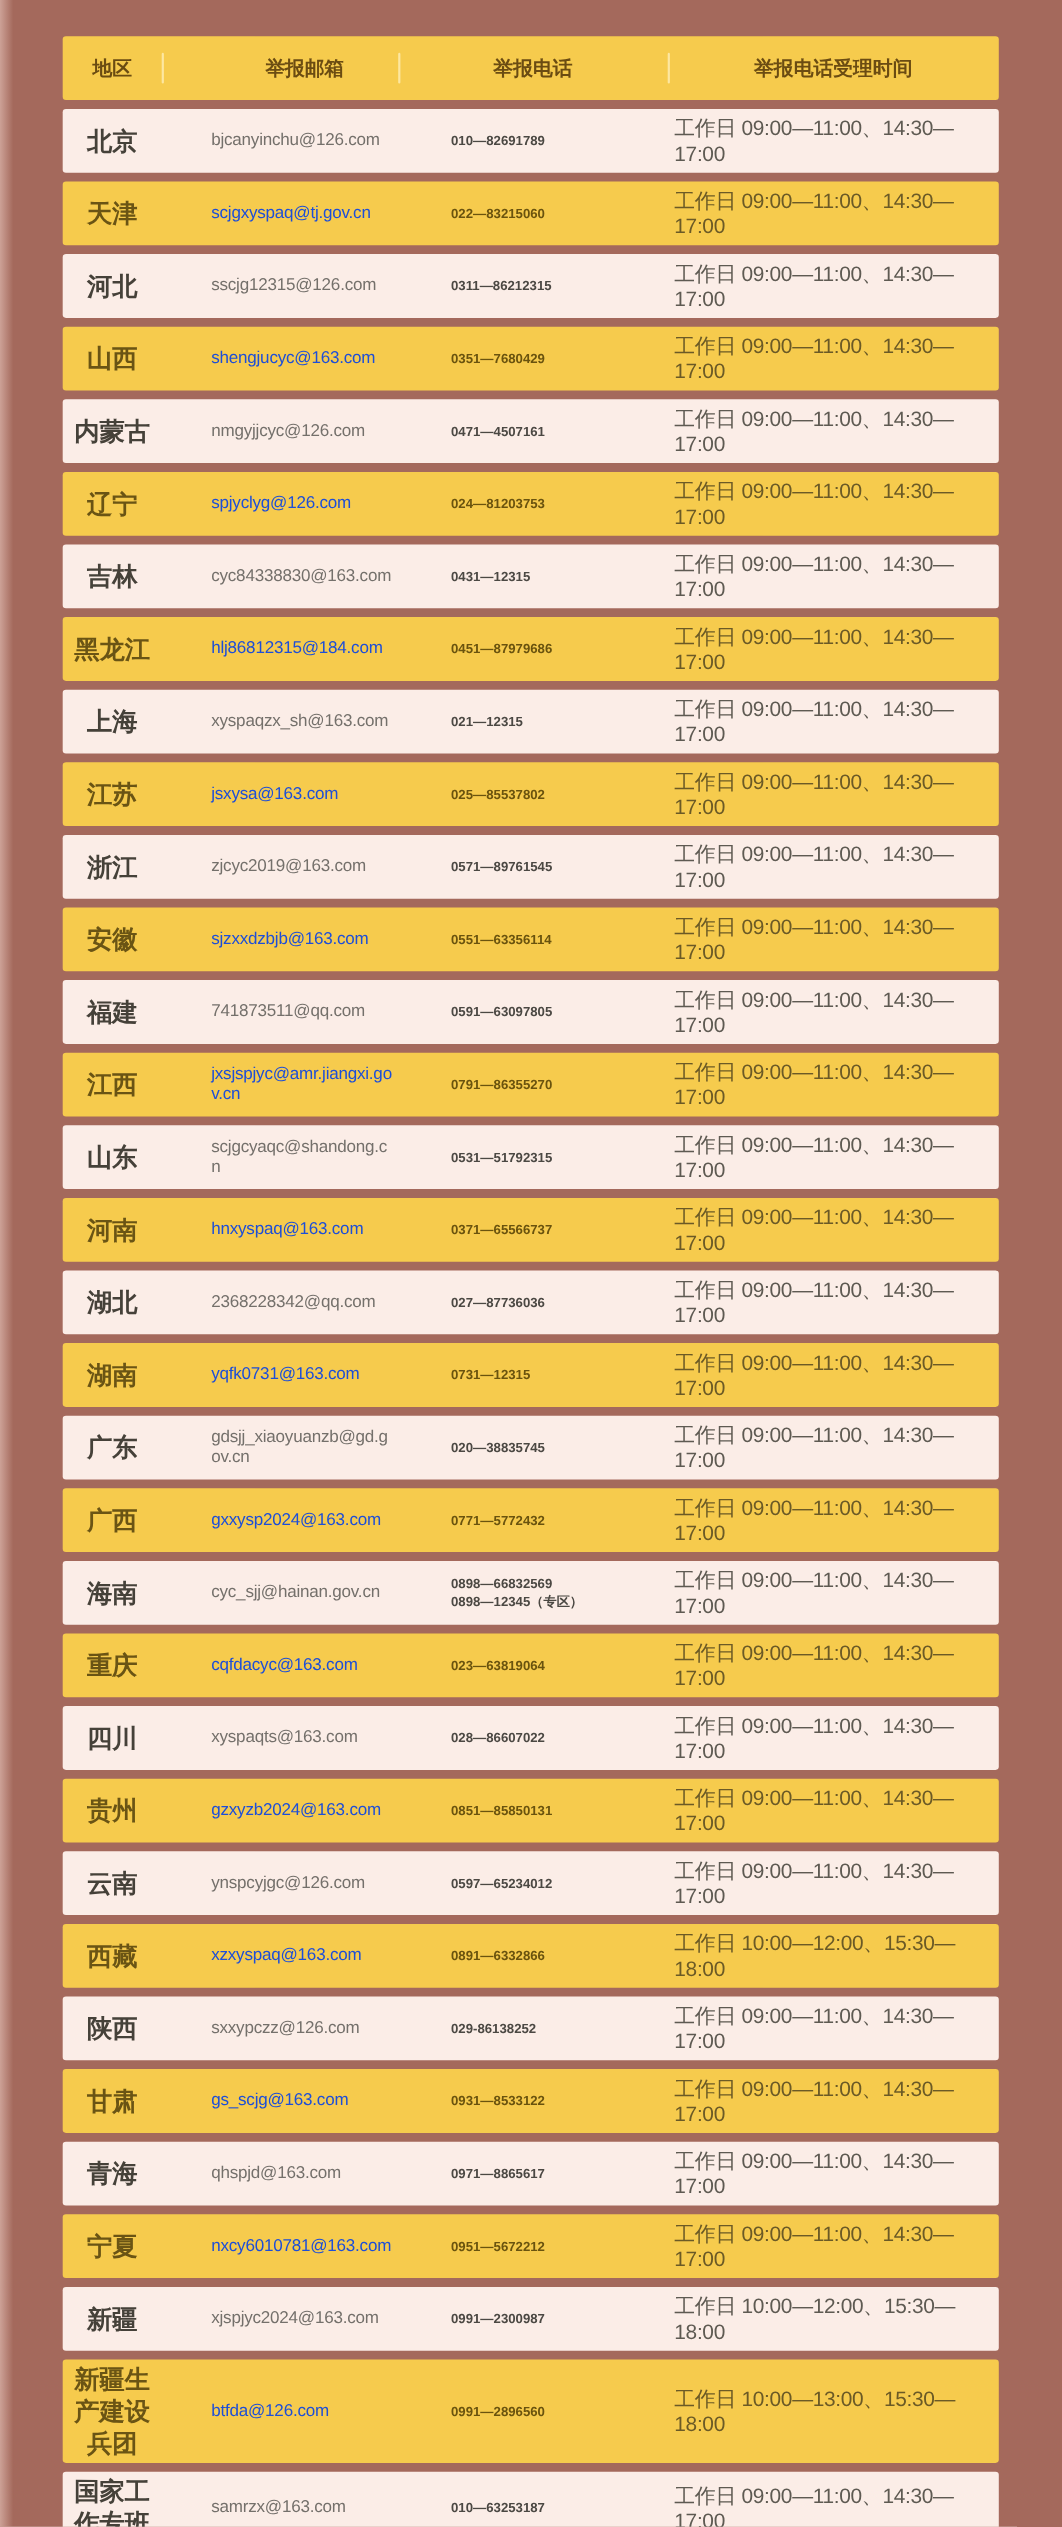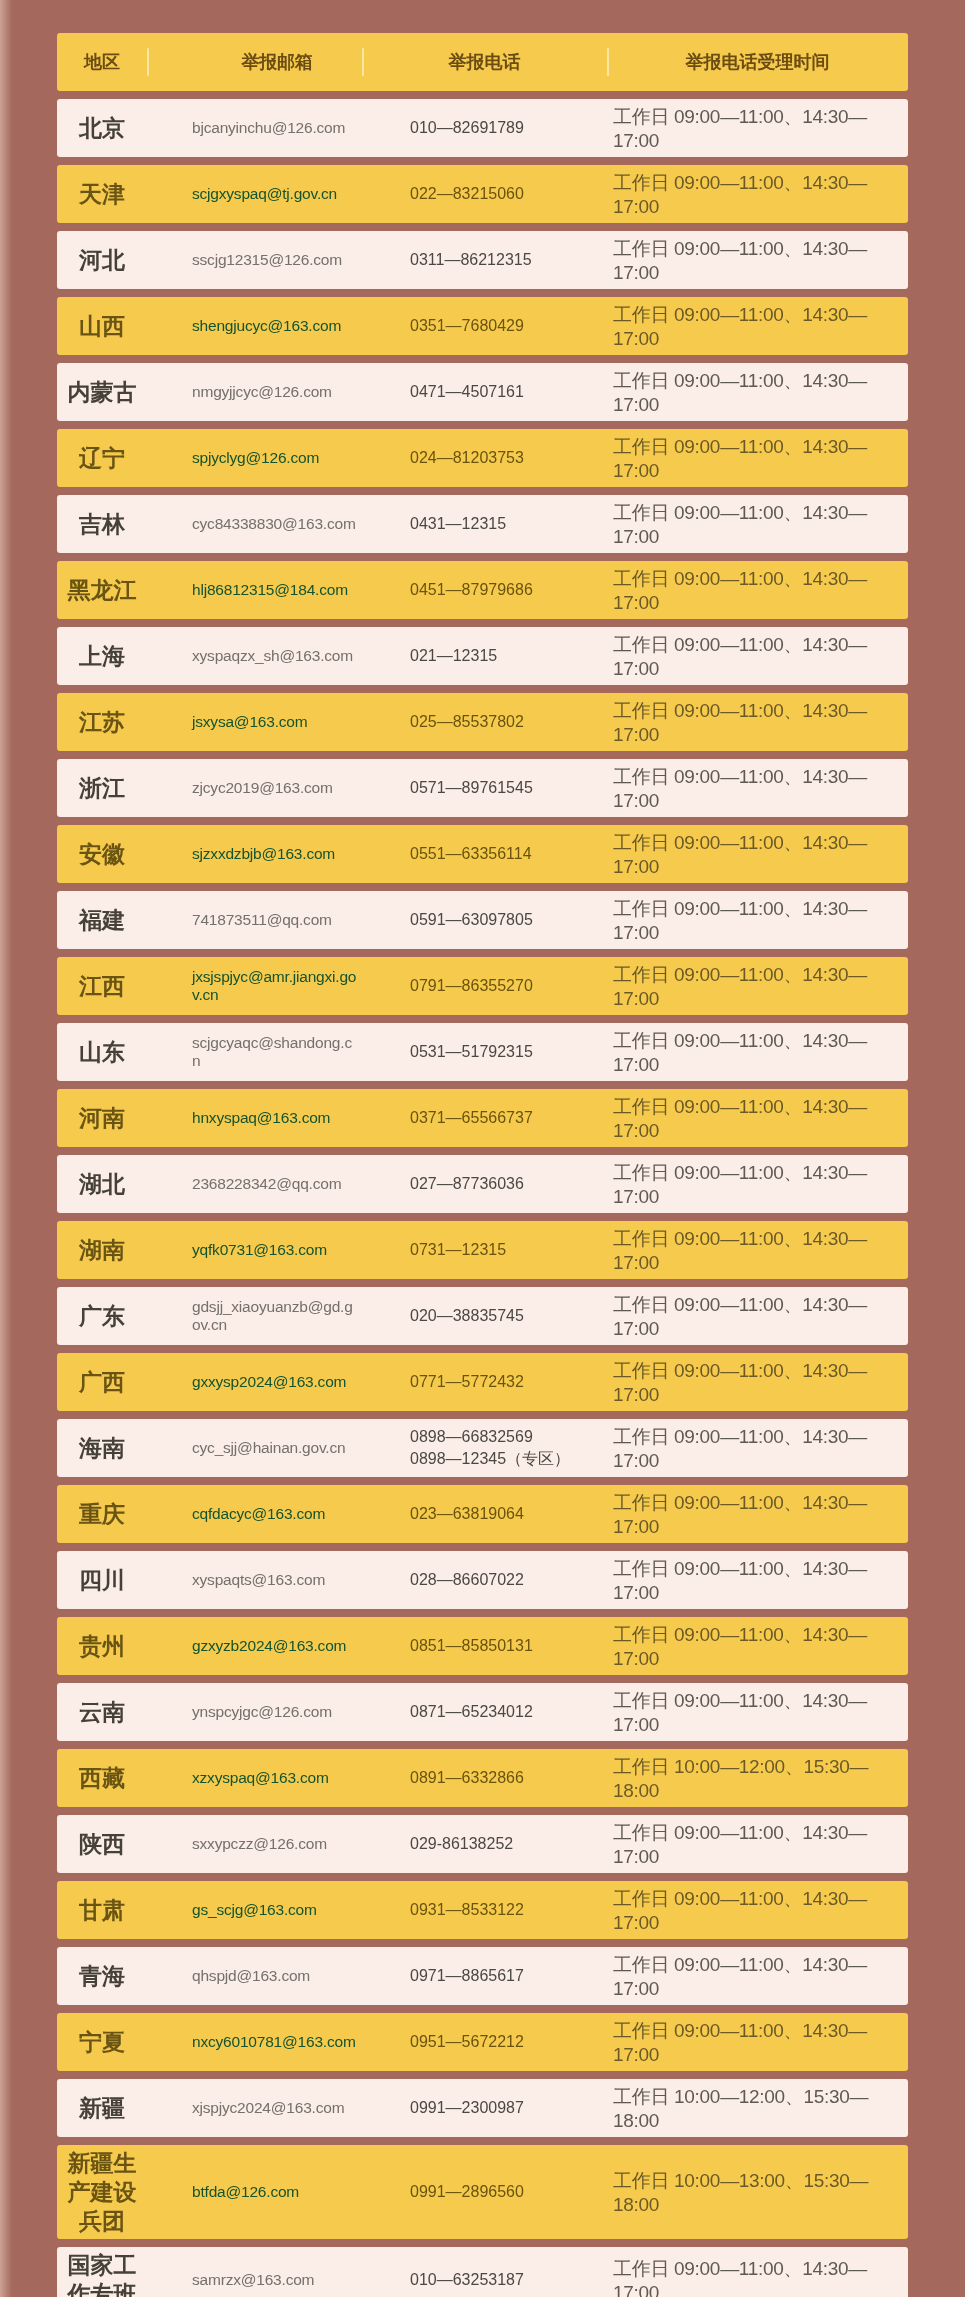--- a/index.html
+++ b/index.html
@@ -48,22 +48,22 @@
     word-break:break-all;
   }
   .cell.email{
     font-size:15.5px;
     letter-spacing:-0.2px;
     padding-right:4px;
     word-break:break-all;
     margin-left:45px;
   }
   .cell.phone{
-    font-size:16px;
-    font-weight:normal;
+    font-size:12px;
+    font-weight:bold;
     padding-left:48px;
     line-height:1.35;
     white-space:pre-line;
   }
   .cell.hours{
     font-size:19px;
     padding-left:6px;
     letter-spacing:-0.3px;
   }
   
@@ -83,21 +83,21 @@
   }
   .hdr-divider.d1{left:90px;}
   .hdr-divider.d2{left:305px;}
   .hdr-divider.d3{left:550px;}
   
   .row.pink .region{color:#454139;}
   .row.pink .email{color:#74706b;}
   .row.pink .phone{color:#4b4843;}
   .row.pink .hours{color:#5e5a52;}
   .row.yellow .region{color:#6a5414;}
-  .row.yellow .email{color:#14532d;}
+  .row.yellow .email{color:#1d4ed8;}
   .row.yellow .phone{color:#6a530e;}
   .row.yellow .hours{color:#6b5a26;}
 </style>
 </head>
 <body>
 
 <div class="screen">
   <div class="edge-glow"></div>
 
   <div class="row header">
@@ -252,21 +252,21 @@
     </div>
       <div class="row yellow">
       <div class="cell region">贵州</div>
       <div class="cell email">gzxyzb2024@163.com</div>
       <div class="cell phone">0851—85850131</div>
       <div class="cell hours">工作日 09:00—11:00、14:30—17:00</div>
     </div>
       <div class="row pink">
       <div class="cell region">云南</div>
       <div class="cell email">ynspcyjgc@126.com</div>
-      <div class="cell phone">0871—65234012</div>
+      <div class="cell phone">0597—65234012</div>
       <div class="cell hours">工作日 09:00—11:00、14:30—17:00</div>
     </div>
       <div class="row yellow">
       <div class="cell region">西藏</div>
       <div class="cell email">xzxyspaq@163.com</div>
       <div class="cell phone">0891—6332866</div>
       <div class="cell hours">工作日 10:00—12:00、15:30—18:00</div>
     </div>
       <div class="row pink">
       <div class="cell region">陕西</div>

